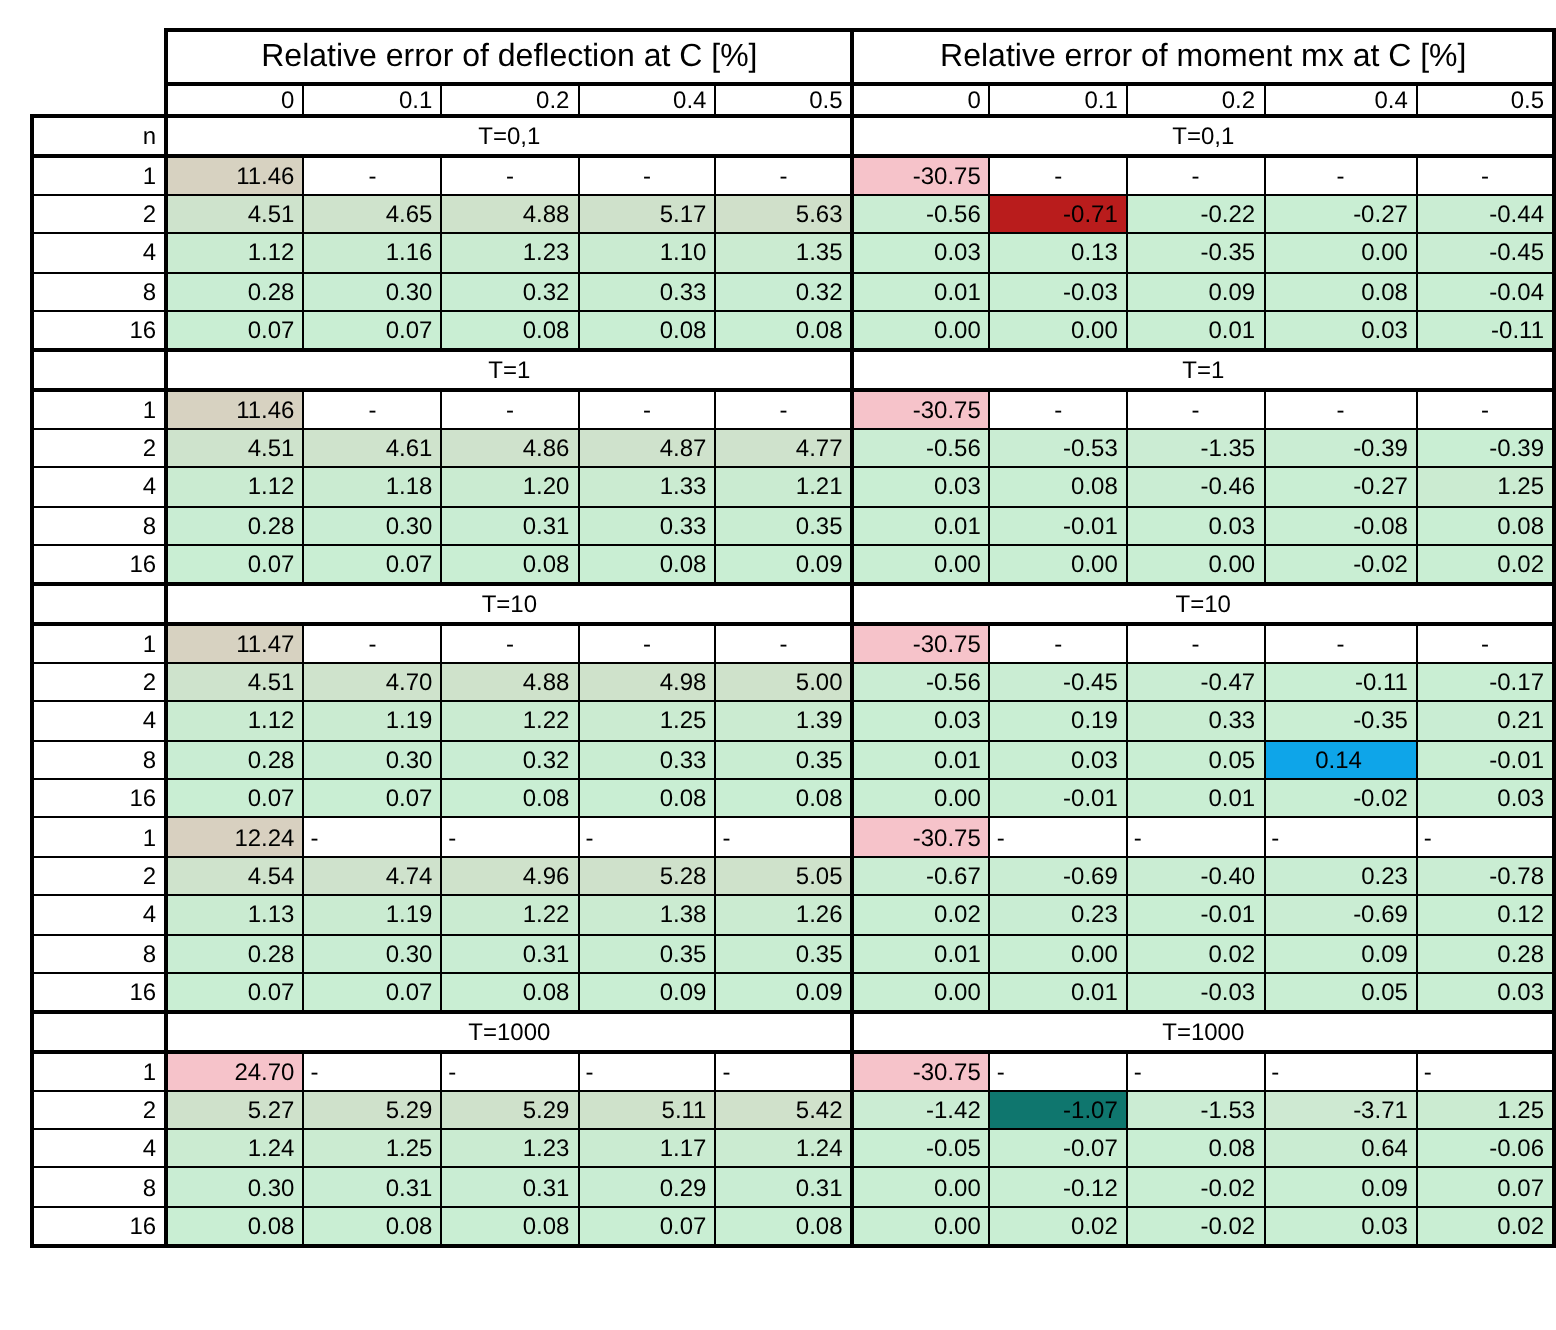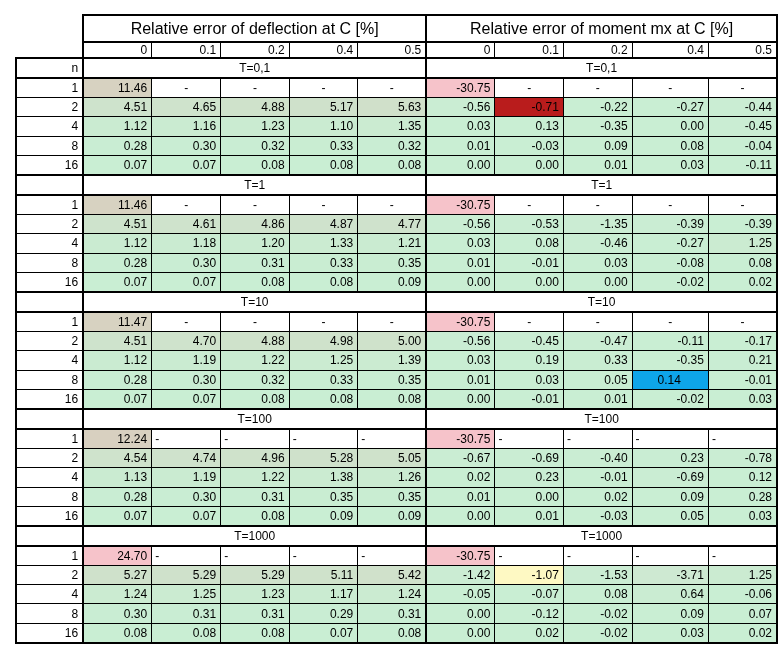--- a/index.html
+++ b/index.html
@@ -283,25 +283,20 @@
         <td class="num" style="background: rgb(201, 238, 211);">0.07</td>
         <td class="num" style="background: rgb(201, 238, 211);">0.08</td>
         <td class="num" style="background: rgb(201, 238, 211);">0.08</td>
         <td class="num" style="background: rgb(201, 238, 211);">0.08</td>
         <td class="num bl2" style="background: rgb(201, 238, 211);">0.00</td>
         <td class="num" style="background: rgb(201, 238, 211);">-0.01</td>
         <td class="num" style="background: rgb(201, 238, 211);">0.01</td>
         <td class="num" style="background: rgb(201, 238, 211);">-0.02</td>
         <td class="num br2" style="background: rgb(201, 238, 211);">0.03</td>
       </tr>
-      <tr class="trow-t">
-        <td class="lbl tb2 bl2"></td>
-        <td class="thead tb2 bl2" colspan="5">T=100</td>
-        <td class="thead tb2 bl2 br2" colspan="5">T=100</td>
-      </tr>
       <tr class="drow">
         <td class="lbl bl2">1</td>
         <td class="num bl2" style="background: rgb(216, 208, 192);">12.24</td>
         <td class="dash-left">-</td>
         <td class="dash-left">-</td>
         <td class="dash-left">-</td>
         <td class="dash-left">-</td>
         <td class="num bl2" style="background: rgb(246, 195, 202);">-30.75</td>
         <td class="dash-left">-</td>
         <td class="dash-left">-</td>
@@ -379,21 +374,21 @@
         <td class="br2 dash-left">-</td>
       </tr>
       <tr class="drow">
         <td class="lbl bl2">2</td>
         <td class="num bl2" style="background: rgb(207, 225, 203);">5.27</td>
         <td class="num" style="background: rgb(207, 225, 203);">5.29</td>
         <td class="num" style="background: rgb(207, 225, 203);">5.29</td>
         <td class="num" style="background: rgb(207, 226, 203);">5.11</td>
         <td class="num" style="background: rgb(208, 225, 203);">5.42</td>
         <td class="num bl2" style="background: rgb(203, 236, 211);">-1.42</td>
-        <td class="num" style="background: #fef9c3;">-1.07</td>
+        <td class="num" style="background: #0f766e;">-1.07</td>
         <td class="num" style="background: rgb(203, 236, 211);">-1.53</td>
         <td class="num" style="background: rgb(206, 233, 210);">-3.71</td>
         <td class="num br2" style="background: rgb(203, 235, 209);">1.25</td>
       </tr>
       <tr class="drow">
         <td class="lbl bl2">4</td>
         <td class="num bl2" style="background: rgb(203, 235, 209);">1.24</td>
         <td class="num" style="background: rgb(203, 235, 209);">1.25</td>
         <td class="num" style="background: rgb(202, 235, 209);">1.23</td>
         <td class="num" style="background: rgb(202, 235, 209);">1.17</td>

